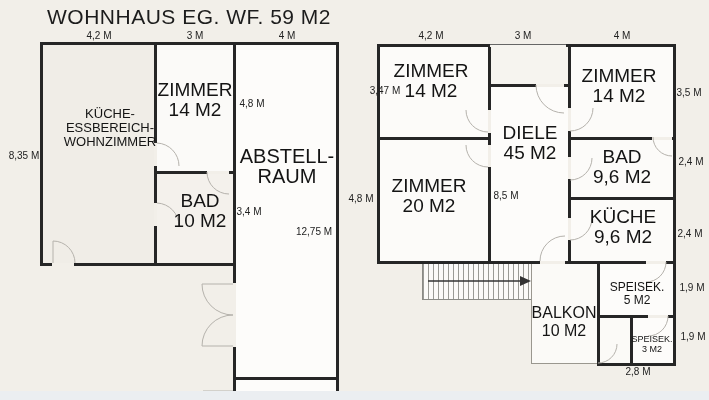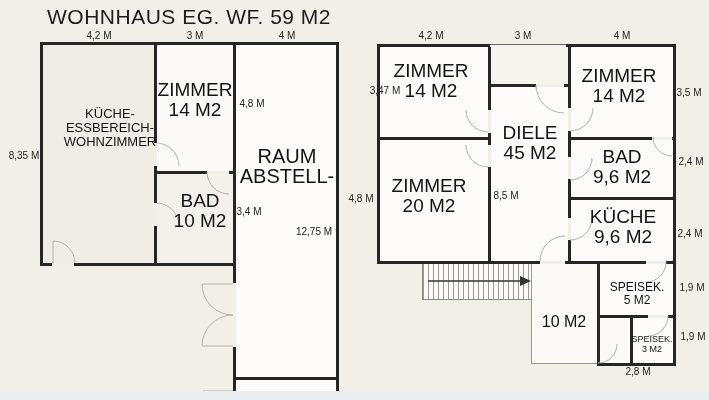--- a/index.html
+++ b/index.html
@@ -157,22 +157,22 @@
   </div>
   <div class="lbl room" style="left:195px;top:100px;">
     <div>ZIMMER</div>
     <div>14 M2</div>
   </div>
   <div class="lbl room" style="left:200px;top:211px;">
     <div>BAD</div>
     <div>10 M2</div>
   </div>
   <div class="lbl abst" style="left:287px;top:166px;">
+    <div>ABSTELL-</div>
     <div>RAUM</div>
-    <div>ABSTELL-</div>
   </div>
 
   <div class="lbl room" style="left:431px;top:81px;">
     <div>ZIMMER</div>
     <div>14 M2</div>
   </div>
   <div class="lbl room" style="left:429px;top:196px;">
     <div>ZIMMER</div>
     <div>20 M2</div>
   </div>
@@ -186,20 +186,21 @@
   </div>
   <div class="lbl room" style="left:622px;top:167px;">
     <div>BAD</div>
     <div>9,6 M2</div>
   </div>
   <div class="lbl room" style="left:623px;top:227px;">
     <div>KÜCHE</div>
     <div>9,6 M2</div>
   </div>
   <div class="lbl room-md" style="left:564px;top:322px;">
+    <div>BALKON</div>
     <div>10 M2</div>
   </div>
   <div class="lbl room-xs" style="left:637px;top:294px;">
     <div>SPEISEK.</div>
     <div>5 M2</div>
   </div>
   <div class="lbl room-xxs" style="left:652px;top:344px;">
     <div>SPEISEK.</div>
     <div>3 M2</div>
   </div>

